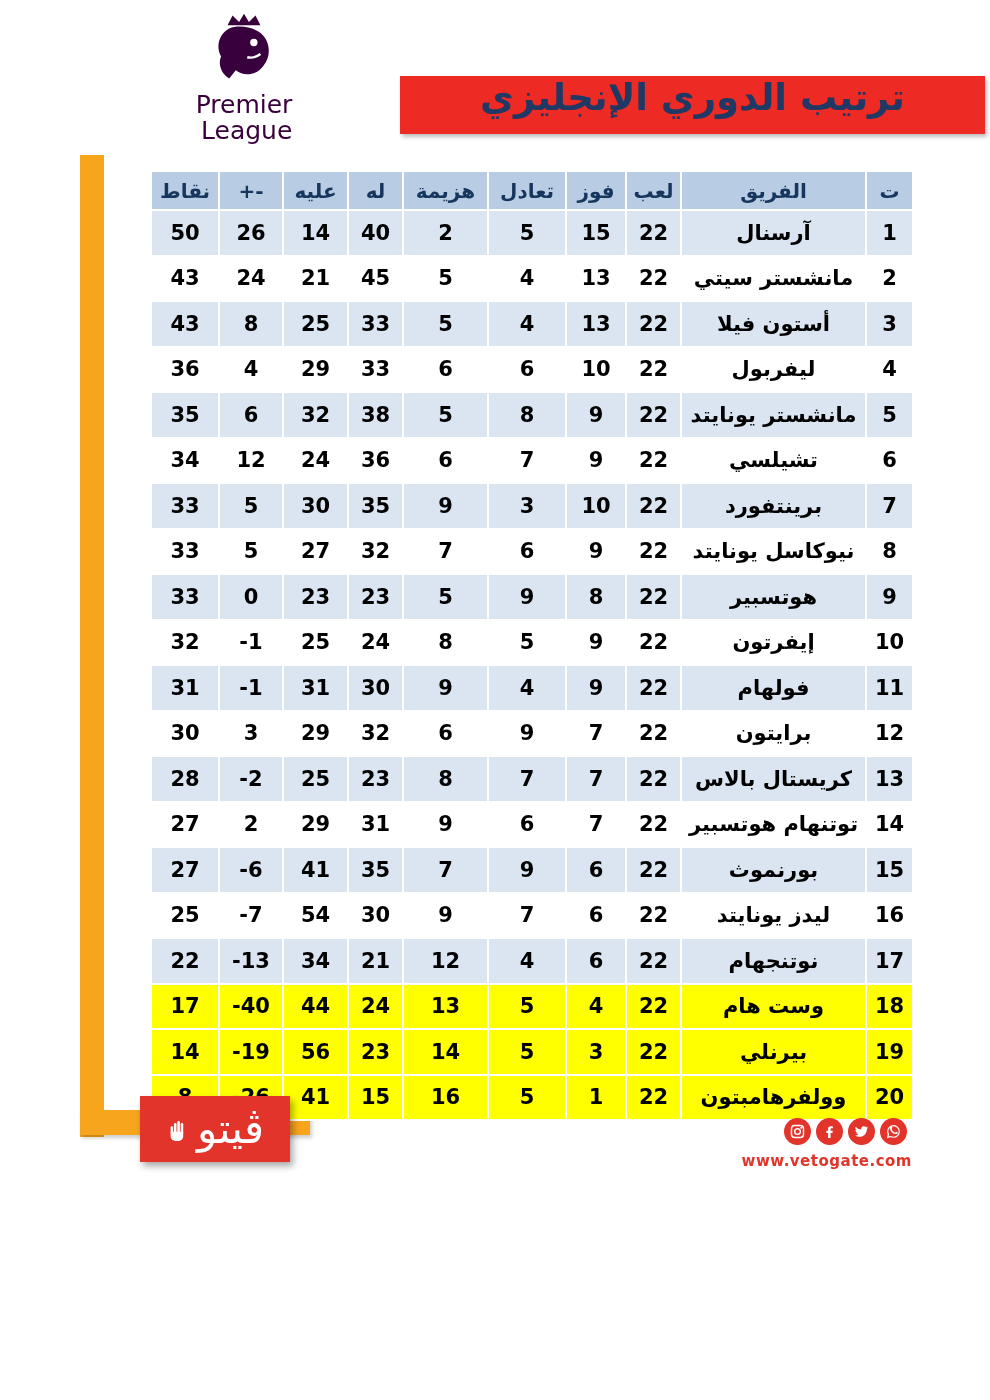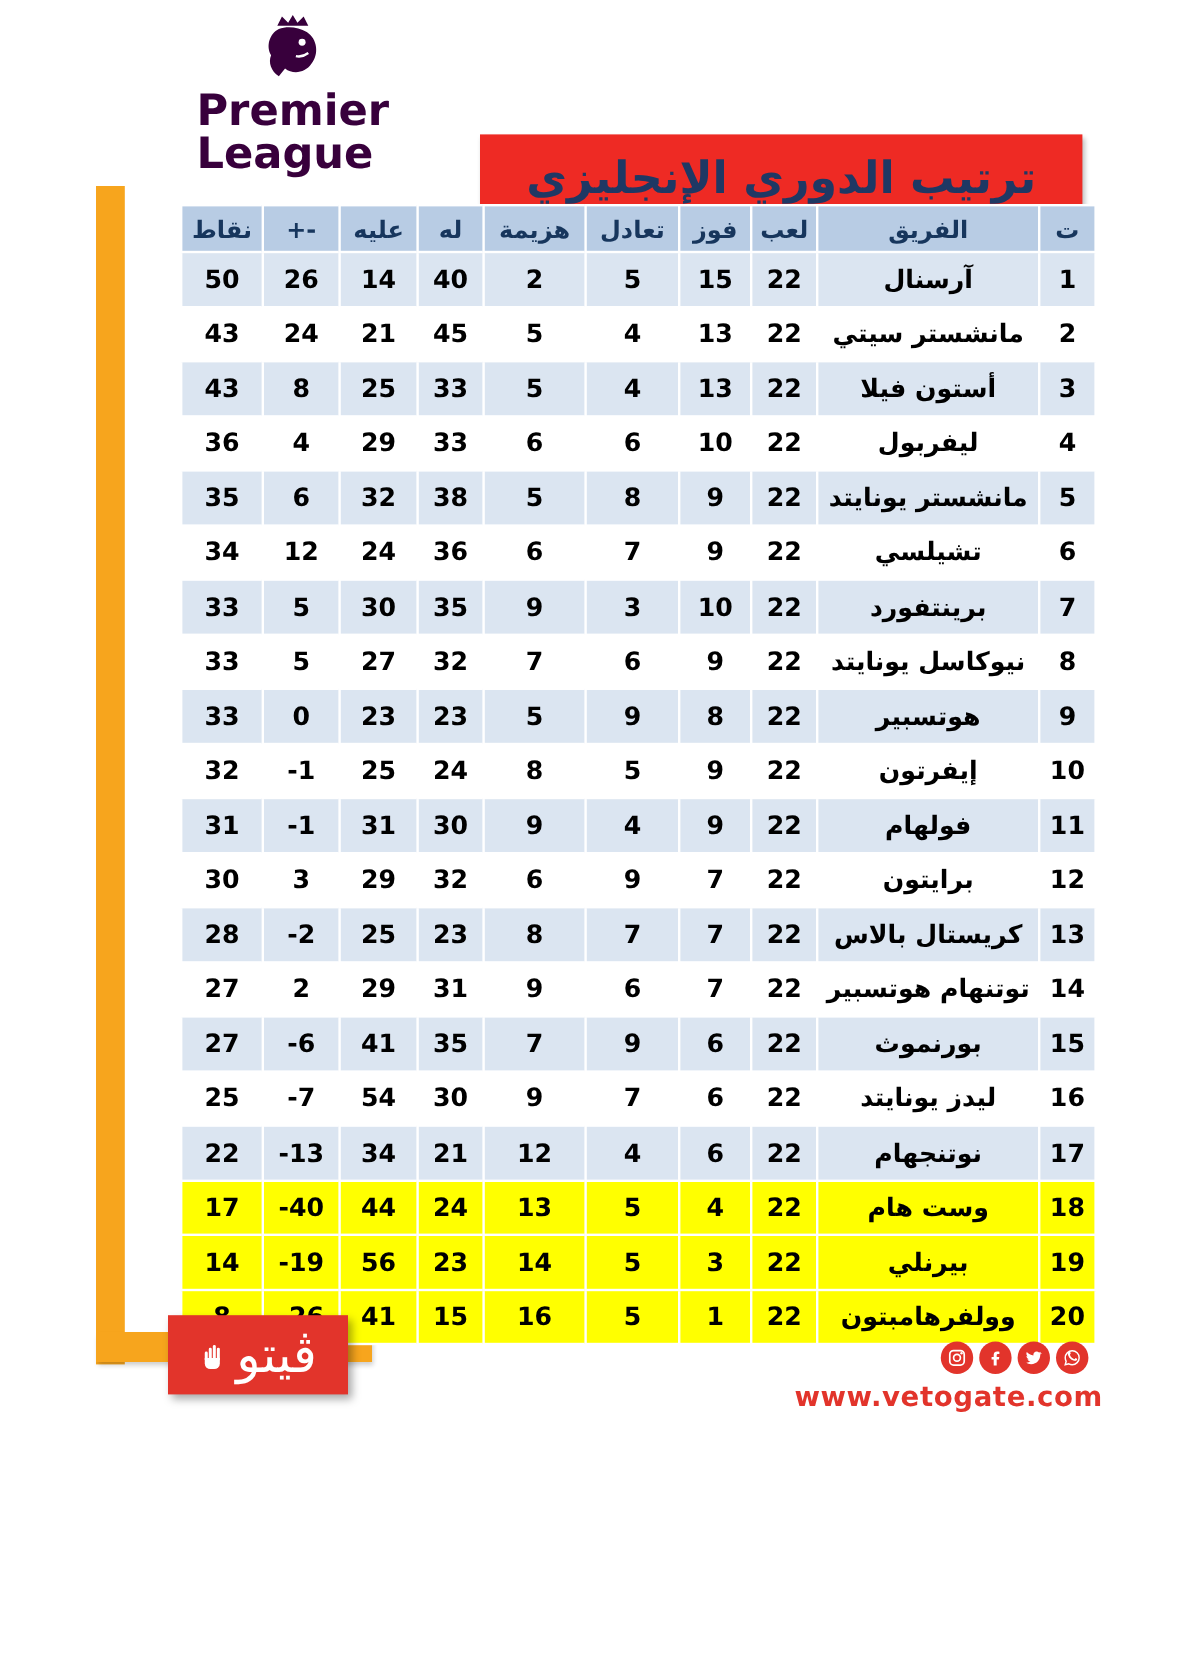--- a/index.html
+++ b/index.html
@@ -8,27 +8,27 @@
     background: #ffffff;
     font-family: "DejaVu Sans", "Liberation Sans", sans-serif;
     position: relative;
   }
   .page { position: absolute; left: 0; top: 0; width: 990px; height: 1400px; overflow: hidden; background: #fff; }
 
   
   .pl-logo { position: absolute; left: 168px; top: 8px; width: 152px; height: 140px;
              display: flex; flex-direction: column; align-items: center; }
   .pl-crest { display: block; }
-  .pl-text { color: var(--premier-purple, #38003c); font-weight: bold; font-size: 36px;
-             line-height: 1.02; text-align: left; margin-top: 2px; }
-
-  
-  .banner { position: absolute; left: 400px; top: 76px; width: 502px; height: 58px;
-            background: var(--banner-red, #ee2a24); display: flex; align-items: flex-end; justify-content: center;
-            box-shadow: 2px 3px 4px rgba(0,0,0,0.25); margin-top: 36px; }
+  .pl-text { color: var(--premier-purple, #38003c); font-weight: normal; font-size: 25px;
+             line-height: 1.02; text-align: right; margin-top: 2px; }
+
+  
+  .banner { position: absolute; left: 400px; top: 76px; width: 585px; height: 58px;
+            background: var(--banner-red, #ee2a24); display: flex; align-items: flex-start; justify-content: center;
+            box-shadow: 2px 3px 4px rgba(0,0,0,0.25); }
   .banner-title { color: var(--banner-text, #1f3864); font-size: 37px; font-weight: bold; direction: rtl; }
 
   
   .bar-v { position: absolute; left: 80px; top: 155px; width: 24px; height: 982px;
            background: var(--accent-orange, #f7a51d); }
   .bar-h { position: absolute; left: 80px; top: 1110px; width: 230px; height: 25px;
            background: var(--accent-orange, #f7a51d); box-shadow: 2px 3px 4px rgba(0,0,0,0.2); }
 
   
   table.standings { position: absolute; left: 150px; top: 170px; width: 762px;
@@ -45,21 +45,21 @@
   .veto-logo { position: absolute; left: 140px; top: 1096px; width: 150px; height: 66px;
                background: var(--brand-red, #e2342b); display: flex; align-items: center; justify-content: center;
                gap: 7px; box-shadow: 3px 4px 7px rgba(0,0,0,0.35); }
   .veto-text { color: #fff; font-size: 42px; font-weight: normal; line-height: 1; direction: rtl; }
 
   
   .social { position: absolute; left: 784px; top: 1118px; display: flex; gap: 5px; }
   .sicon { width: 27px; height: 27px; border-radius: 50%; background: var(--brand-red, #e2342b);
            display: flex; align-items: center; justify-content: center; cursor: pointer; }
   .website { position: absolute; left: 662px; top: 1152px; width: 250px; text-align: right;
-             color: var(--brand-red, #e2342b); font-size: 23px; font-weight: bold; letter-spacing: 0.5px; cursor: pointer; }
+             color: var(--brand-red, #e2342b); font-size: 15px; font-weight: bold; letter-spacing: 0.5px; cursor: pointer; }
 </style>
 </head>
 <body>
 
 <div class="page">
 
   <div class="pl-logo">
     <svg class="pl-crest" viewBox="0 0 100 100" width="86" height="82" aria-hidden="true">
       <path d="M30 21 L36 9 L44 17 L50 7 L56 17 L64 9 L70 21 Z" fill="#38003c"></path>
       <path d="M32 25 C 20 31, 15 47, 22 59 C 18 68, 22 80, 32 86 L 40 76 C 50 84, 66 82, 74 70 C 84 58, 82 38, 68 29 C 57 22, 42 21, 32 25 Z" fill="#38003c"></path>

